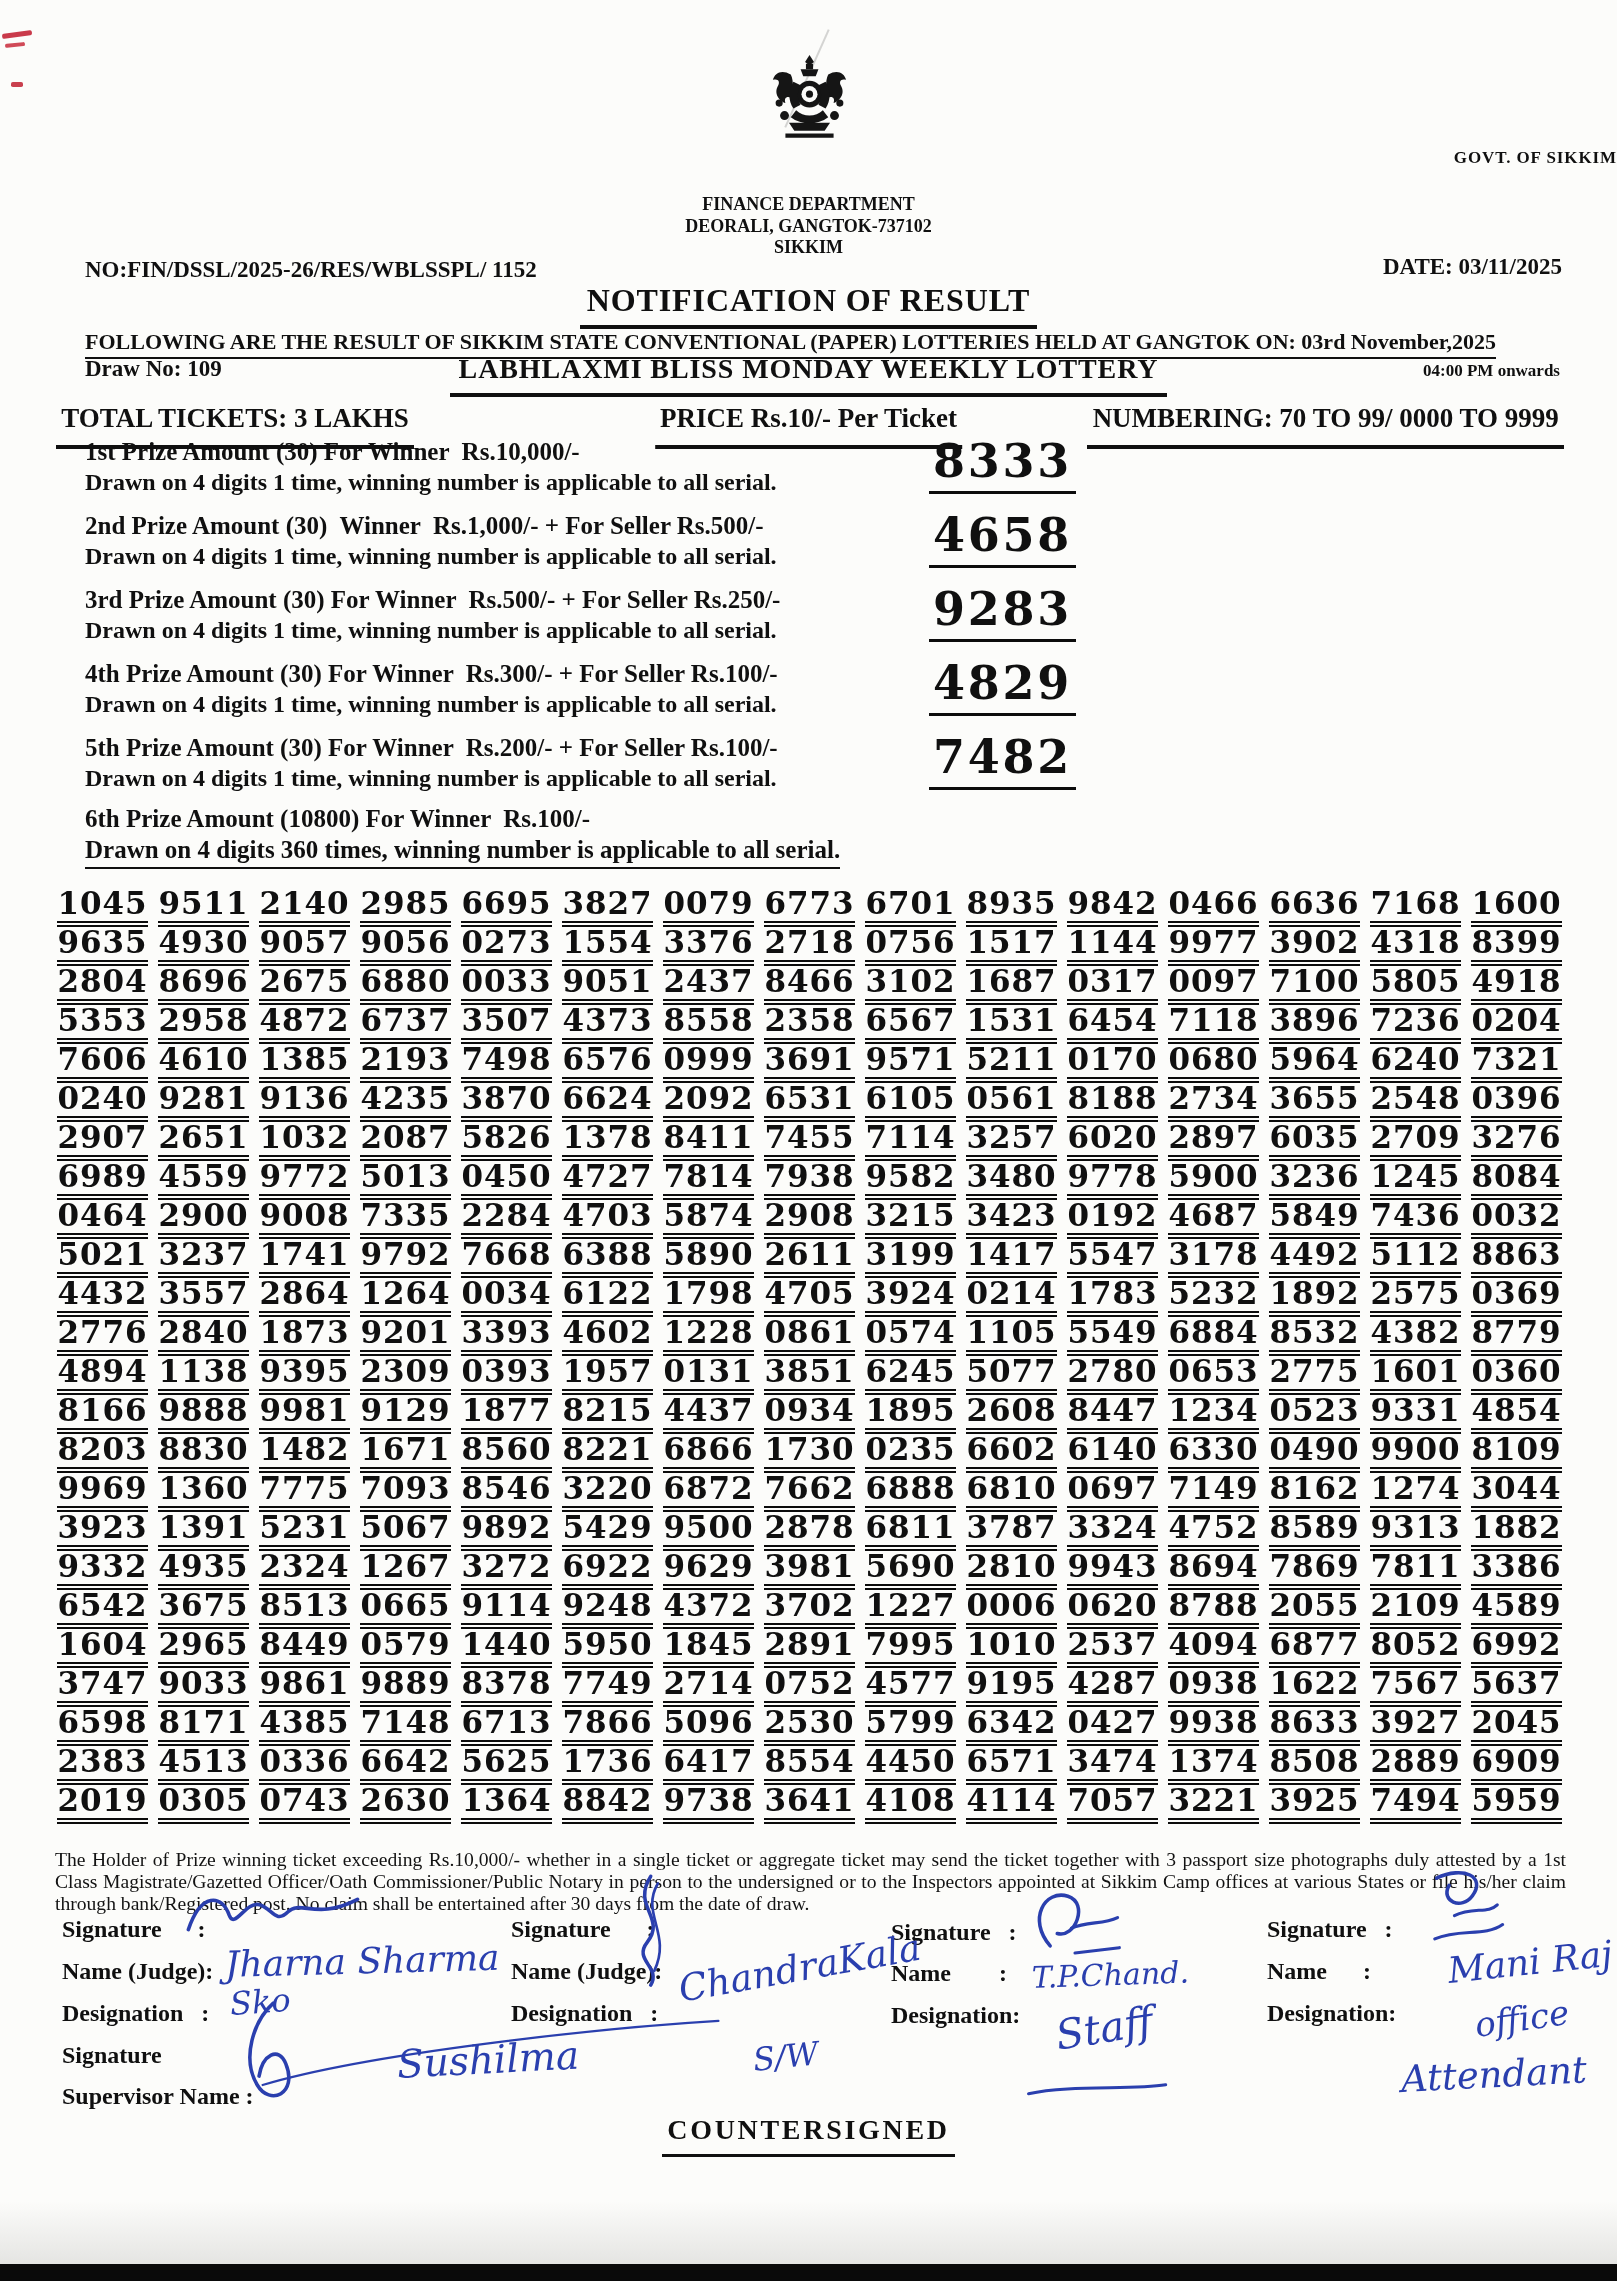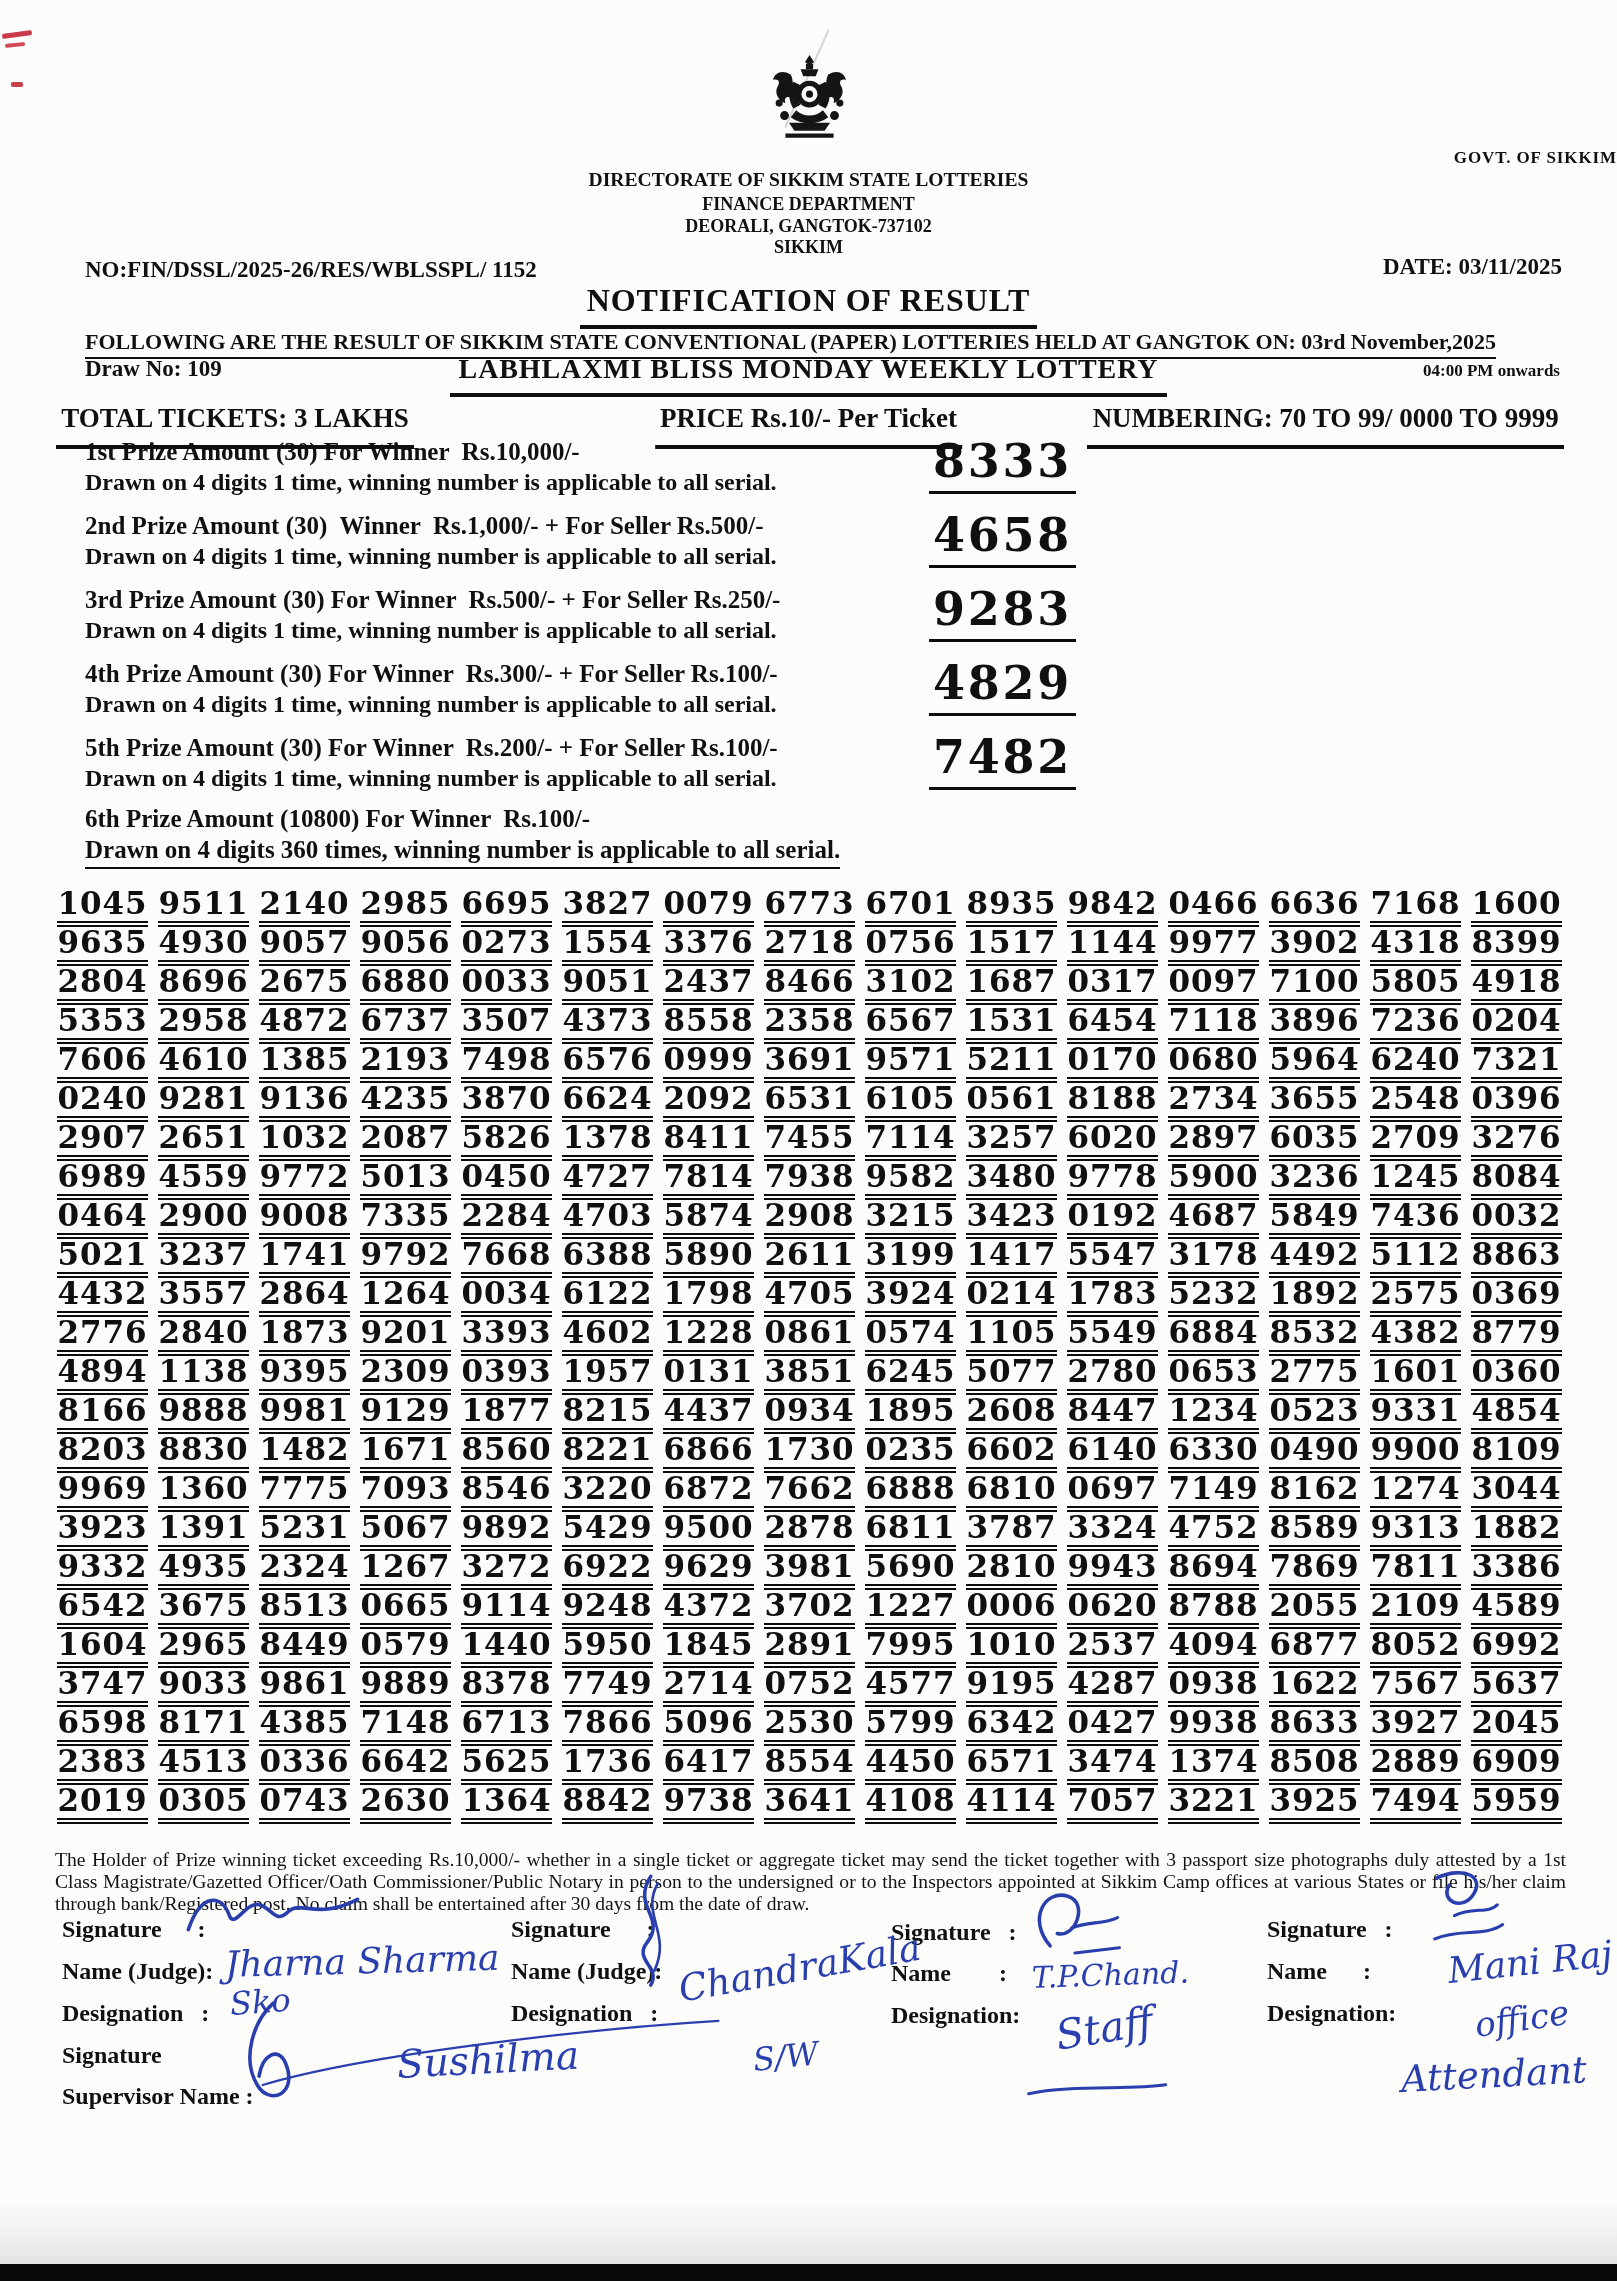--- a/index.html
+++ b/index.html
@@ -102,21 +102,20 @@
       <path d="M28 78 h46 l-6 9 h-34 z"></path>
       <path d="M24 90 h54 v5 h-54 z"></path>
       <circle cx="23" cy="70" r="5"></circle>
         <circle cx="79" cy="70" r="5"></circle>
       <circle cx="17" cy="56" r="4"></circle>
         <circle cx="85" cy="56" r="4"></circle>
     </g>
   </svg>
 
   <div class="abs ctr govt-cap">GOVT. OF SIKKIM</div>
-  <div class="abs ctr org1">DIRECTORATE OF SIKKIM STATE LOTTERIES</div>
   <div class="abs ctr org2">FINANCE DEPARTMENT</div>
   <div class="abs ctr org3">DEORALI, GANGTOK-737102</div>
   <div class="abs ctr org4">SIKKIM</div>
 
   <div class="abs refno">NO:FIN/DSSL/2025-26/RES/WBLSSPL/ 1152</div>
   <div class="abs date">DATE: 03/11/2025</div>
 
   <div class="abs ctr title"><span>NOTIFICATION OF RESULT</span></div>
   <div class="abs subtitle">FOLLOWING ARE THE RESULT OF SIKKIM STATE CONVENTIONAL (PAPER) LOTTERIES HELD AT GANGTOK ON: 03rd November,2025</div>
 
@@ -566,17 +565,18 @@
   <div class="hw" style="left:679px;top:1968px;font-size:37px;transform:rotate(-10deg)">ChandraKala</div>
   <div class="hw" style="left:753px;top:2041px;font-size:32px;transform:rotate(-6deg)">S/W</div>
 
   <div class="hw" style="left:1032px;top:1960px;font-size:30px;transform:rotate(-2deg)">T.P.Chand.</div>
   <div class="hw" style="left:1056px;top:2012px;font-size:41px;transform:rotate(-9deg)">Staff</div>
 
   <div class="hw" style="left:1448px;top:1950px;font-size:36px;transform:rotate(-6deg)">Mani Raj</div>
   <div class="hw" style="left:1475px;top:2005px;font-size:34px;transform:rotate(-8deg)">office</div>
   <div class="hw" style="left:1401px;top:2058px;font-size:37px;transform:rotate(-3deg)">Attendant</div>
 
+  <div class="abs ctr countersigned"><span>COUNTERSIGNED</span></div>
 
   <div class="abs shade"></div>
   <div class="abs bottom-bar"></div>
 </div>
 
 
 </body></html>

